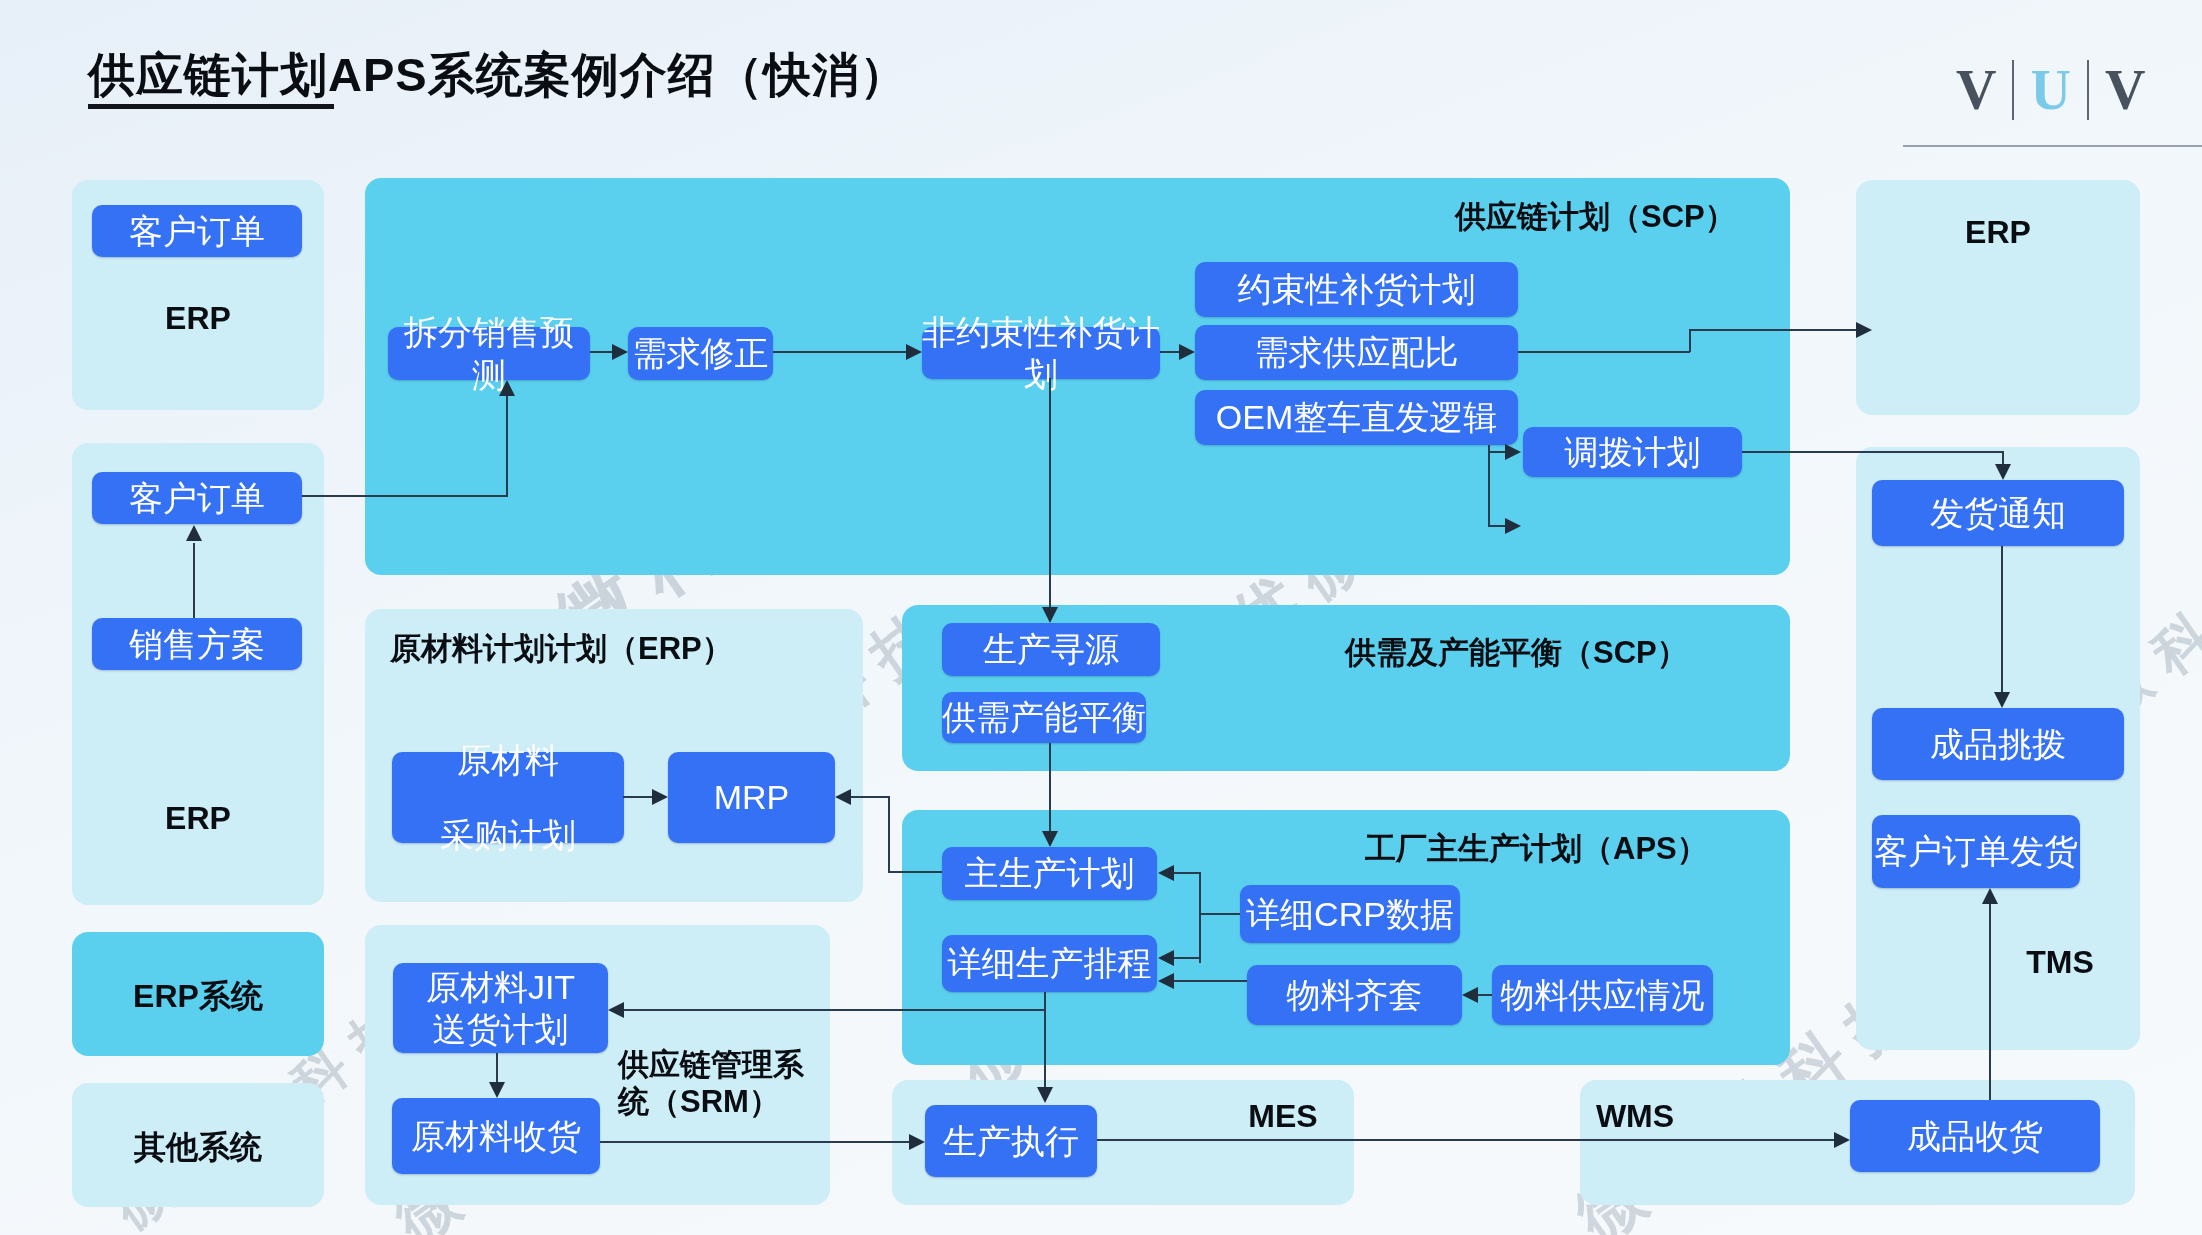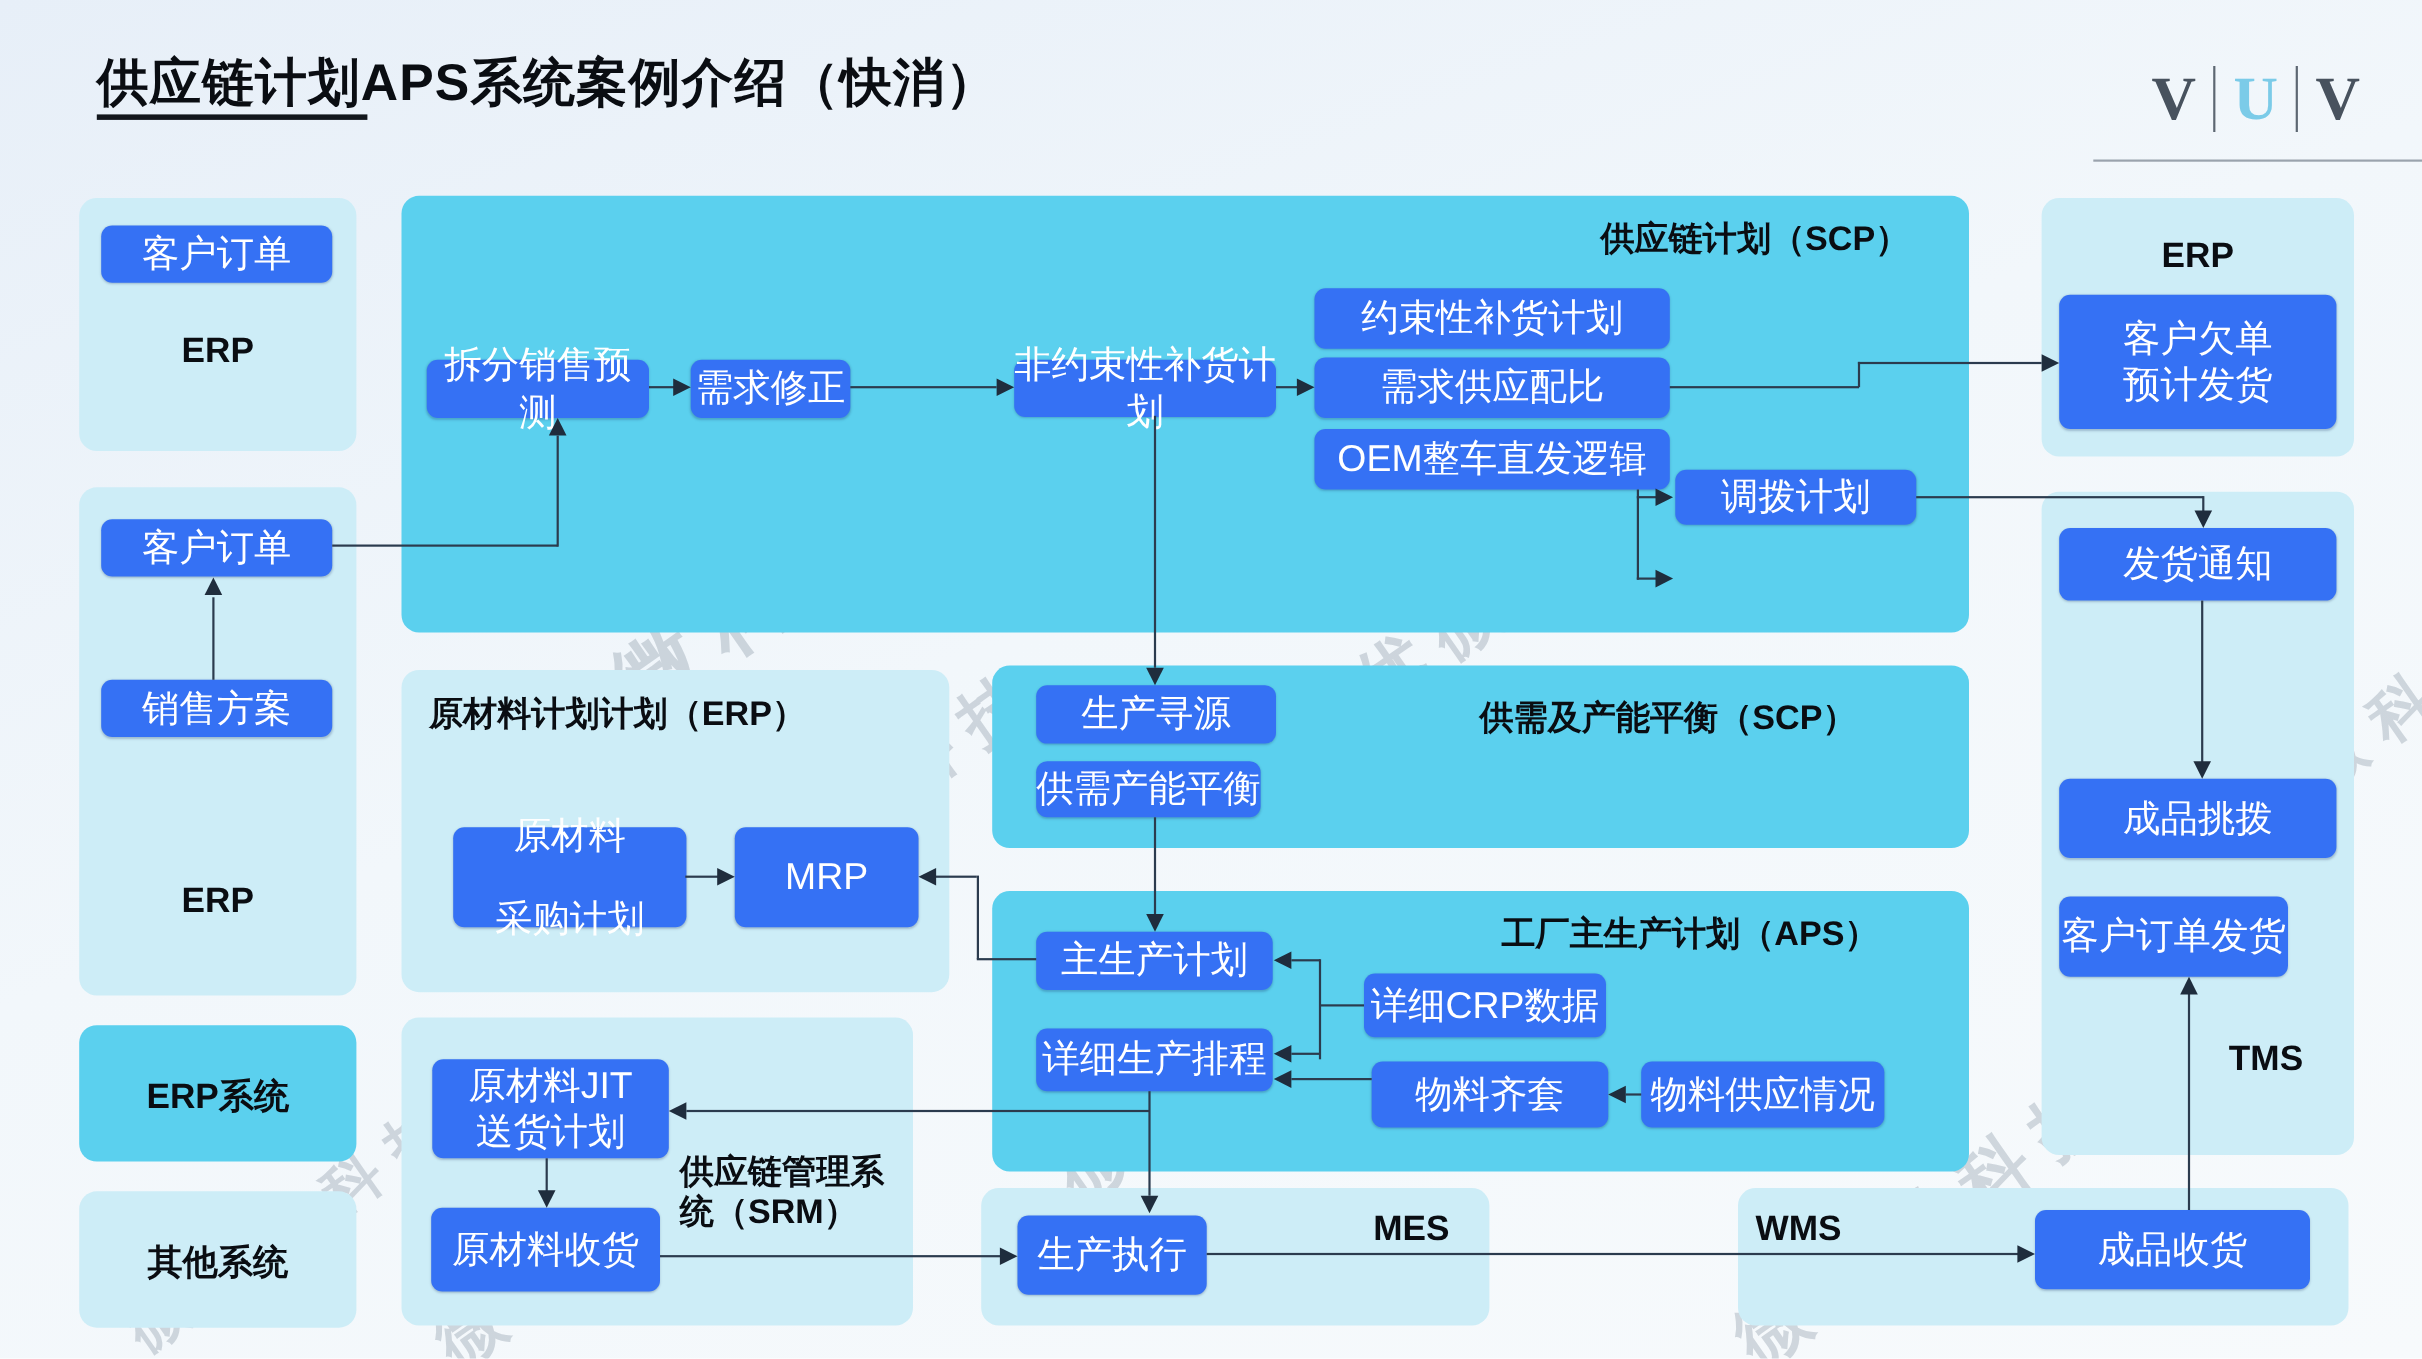--- a/index.html
+++ b/index.html
@@ -96,21 +96,21 @@
   </div>
   <div class="btn" style="left:1195px;top:325px;width:323px;height:55px;">
     <span>需求供应配比</span>
   </div>
   <div class="btn" style="left:1523px;top:427px;width:219px;height:50px;">
     <span>调拨计划</span>
   </div>
 
   <div class="panel-light" style="left:365px;top:609px;width:498px;height:293px;"></div>
   <div class="blocktitle" style="left:390px;top:628px;">原材料计划计划（ERP）</div>
-  <div class="btn" style="left:412px;top:752px;width:212px;height:91px;gap:32px;">
+  <div class="btn" style="left:392px;top:752px;width:232px;height:91px;gap:32px;">
     <span>原材料</span>
     <span>采购计划</span>
   </div>
   <div class="btn" style="left:668px;top:752px;width:167px;height:91px;">
     <span>MRP</span>
   </div>
 
   <div class="panel-cyan" style="left:902px;top:605px;width:888px;height:166px;"></div>
   <div class="blocktitle" style="left:1345px;top:632px;">供需及产能平衡（SCP）</div>
   <div class="btn" style="left:942px;top:623px;width:218px;height:53px;">
@@ -158,24 +158,20 @@
   </div>
 
   <div class="panel-light" style="left:1580px;top:1080px;width:555px;height:125px;"></div>
   <div class="syslabel" style="left:1570px;top:1098px;width:130px;">WMS</div>
   <div class="btn" style="left:1850px;top:1100px;width:250px;height:72px;">
     <span>成品收货</span>
   </div>
 
   <div class="panel-light" style="left:1856px;top:180px;width:284px;height:235px;"></div>
   <div class="syslabel" style="left:1856px;top:214px;width:284px;">ERP</div>
-  <div class="btn" style="left:1872px;top:268px;width:252px;height:122px;">
-    <span>客户欠单</span>
-    <span>预计发货</span>
-  </div>
 
   <div class="panel-light" style="left:1856px;top:447px;width:284px;height:603px;"></div>
   <div class="btn" style="left:1872px;top:480px;width:252px;height:66px;">
     <span>发货通知</span>
   </div>
   <div class="btn" style="left:1872px;top:708px;width:252px;height:72px;">
     <span>成品挑拨</span>
   </div>
   <div class="btn" style="left:1872px;top:815px;width:208px;height:73px;">
     <span>客户订单发货</span>

